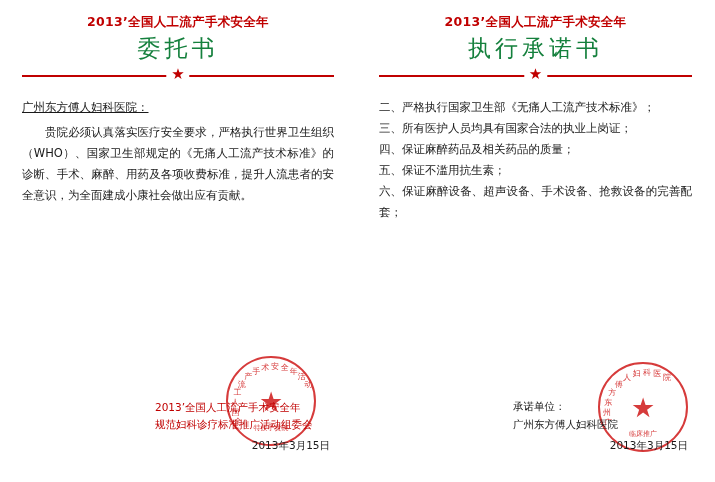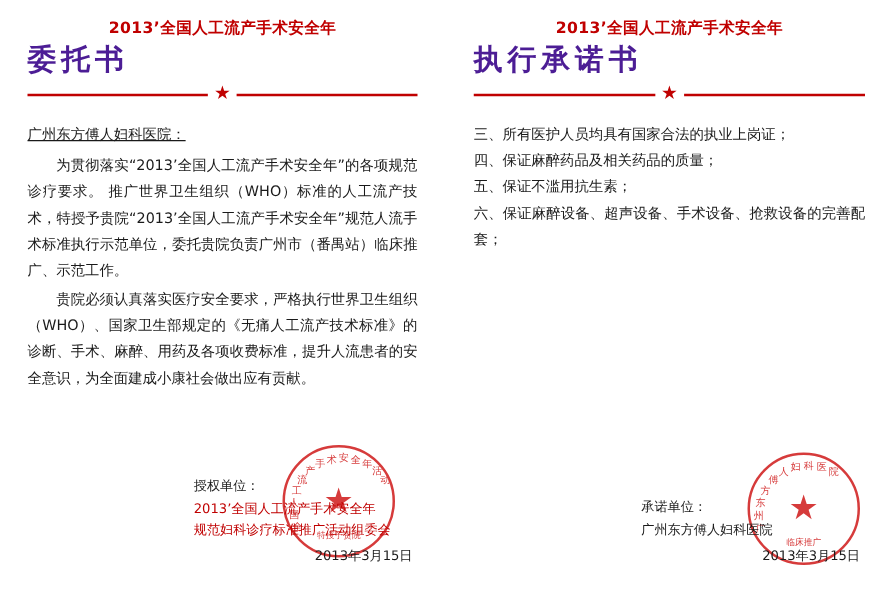--- a/index.html
+++ b/index.html
@@ -32,24 +32,24 @@
   .doc-banner {
     text-align: center;
     color: #c00000;
     font-size: 12.5px;
     font-weight: bold;
     letter-spacing: 0.3px;
     line-height: 1.2;
     white-space: nowrap;
   }
   .doc-title {
-    text-align: left;
-    color: #4c1d95;
+    text-align: center;
+    color: #15803d;
     font-size: 23px;
-    font-weight: bold;
+    font-weight: normal;
     letter-spacing: 4px;
     margin-top: 7px;
     line-height: 1.1;
   }
   .rule-wrap {
     position: relative;
     height: 16px;
     margin-top: 6px;
   }
   .rule-wrap .line {
@@ -164,21 +164,20 @@
   <div class="doc left">
     <div class="doc-banner">2013’全国人工流产手术安全年</div>
     <div class="doc-title">委托书</div>
     <div class="rule-wrap">
       <div class="line"></div>
       <div class="star">★</div>
     </div>
 
     <div class="body-text">
       <div class="salutation">广州东方傅人妇科医院：</div>
-      <p class="para">为贯彻落实“2013’全国人工流产手术安全年”的各项规范诊疗要求。 推广世界卫生组织（WHO）标准的人工流产技术，特授予贵院“2013’全国人工流产手术安全年”规范人流手术标准执行示范单位，委托贵院负责广州市（番禺站）临床推广、示范工作。</p>
       <p class="para">贵院必须认真落实医疗安全要求，严格执行世界卫生组织（WHO）、国家卫生部规定的《无痛人工流产技术标准》的诊断、手术、麻醉、用药及各项收费标准，提升人流患者的安全意识，为全面建成小康社会做出应有贡献。</p>
     </div>
 
     <div class="seal left-seal">
       <div class="seal-text">
         <span style="transform: rotate(-112deg) translate(0,-40px) rotate(112deg);">全</span>
         <span style="transform: rotate(-98deg) translate(0,-40px) rotate(98deg);">国</span>
         <span style="transform: rotate(-84deg) translate(0,-40px) rotate(84deg);">人</span>
         <span style="transform: rotate(-70deg) translate(0,-40px) rotate(70deg);">工</span>
         <span style="transform: rotate(-56deg) translate(0,-40px) rotate(56deg);">流</span>
@@ -189,36 +188,36 @@
         <span style="transform: rotate(14deg) translate(0,-40px) rotate(-14deg);">全</span>
         <span style="transform: rotate(28deg) translate(0,-40px) rotate(-28deg);">年</span>
         <span style="transform: rotate(42deg) translate(0,-40px) rotate(-42deg);">活</span>
         <span style="transform: rotate(56deg) translate(0,-40px) rotate(-56deg);">动</span>
       </div>
       <div class="seal-star">★</div>
       <div class="seal-bottom">特授予贵院</div>
     </div>
 
     <div class="signature red-lines">
-      <div class="sig-label">授权单位：</div>
       <div class="sig-org">2013’全国人工流产手术安全年</div>
       <div class="sig-org">规范妇科诊疗标准推广活动组委会</div>
       <div class="sig-date">2013年3月15日</div>
     </div>
   </div>
 
   <div class="doc right">
     <div class="doc-banner">2013’全国人工流产手术安全年</div>
     <div class="doc-title">执行承诺书</div>
     <div class="rule-wrap">
       <div class="line"></div>
       <div class="star">★</div>
     </div>
 
     <div class="body-text">
+      <p class="list-item">二、严格执行国家卫生部《无痛人工流产技术标准》；</p>
       <p class="list-item">三、所有医护人员均具有国家合法的执业上岗证；</p>
       <p class="list-item">四、保证麻醉药品及相关药品的质量；</p>
       <p class="list-item">五、保证不滥用抗生素；</p>
       <p class="list-item">六、保证麻醉设备、超声设备、手术设备、抢救设备的完善配套；</p>
     </div>
 
     <div class="seal right-seal">
       <div class="seal-text">
         <span style="transform: rotate(-105deg) translate(0,-40px) rotate(105deg);">广</span>
         <span style="transform: rotate(-90deg) translate(0,-40px) rotate(90deg);">州</span>

